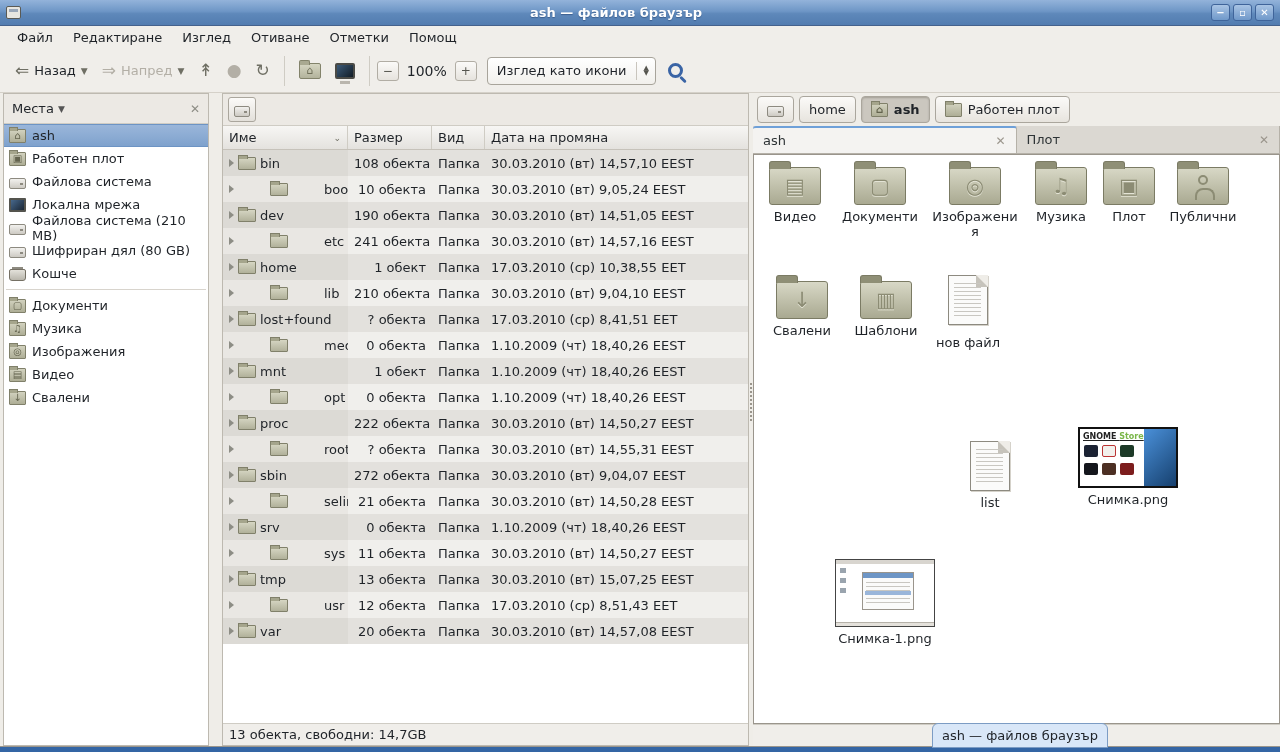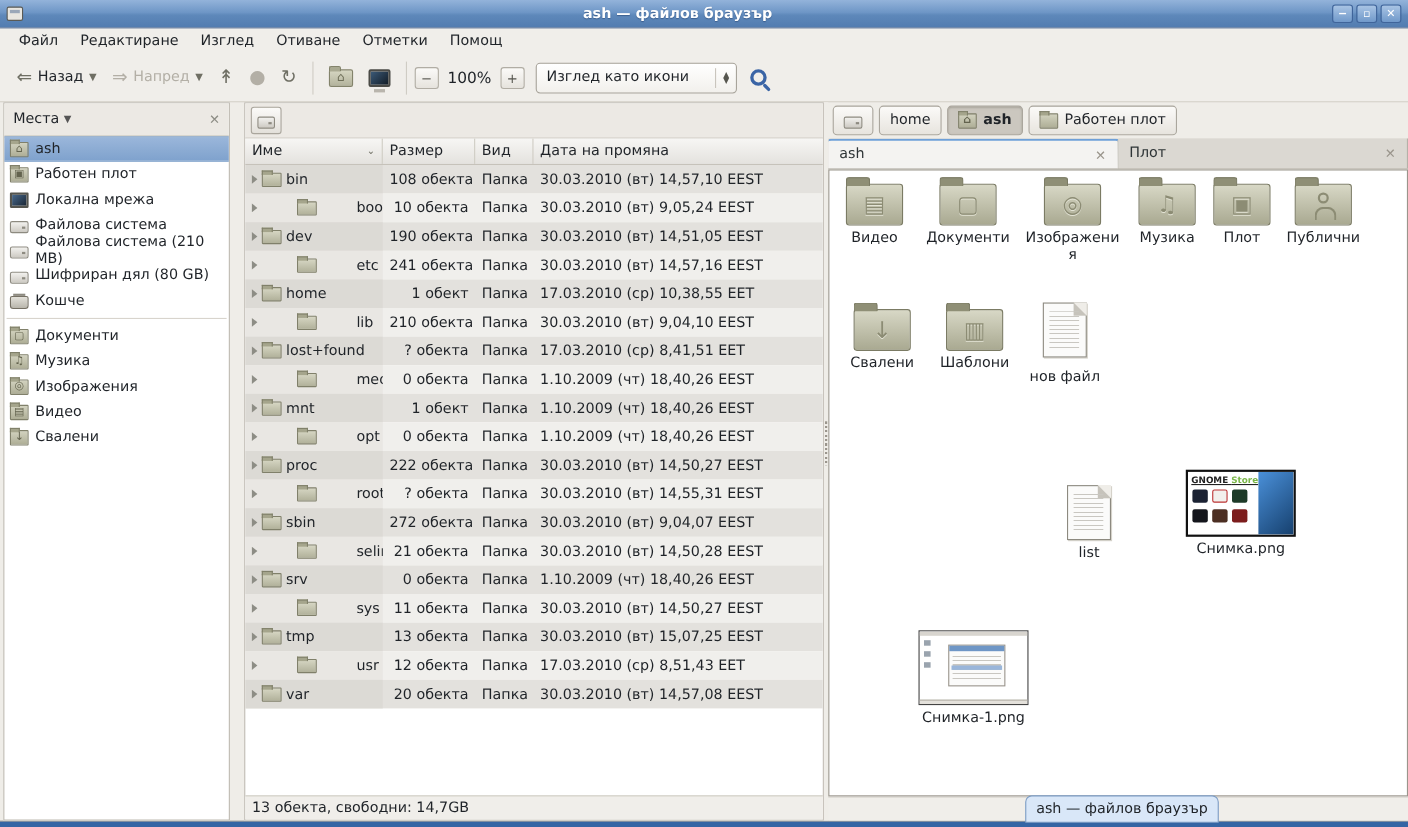--- a/index.html
+++ b/index.html
@@ -28,21 +28,21 @@
   .tool-btn.disabled, .tool-btn.disabled .glyph { color:#b3afa6; }
   .tool-sep { width:1px; height:30px; background:#cfccc4; margin:0 7px; }
   .chev { font-size:9px; color:#6f6f64; }
   .mini-folder-tb { width:22px; height:16px; background:linear-gradient(#d6d6c2,#b3b39c); border:1px solid #83836b; border-radius:2px; position:relative; }
   .mini-folder-tb::before { content:""; position:absolute; left:-1px; top:-4px; width:9px; height:4px; background:#a9a991; border:1px solid #83836b; border-bottom:none; border-radius:2px 2px 0 0; }
   .mini-folder-tb .home-g { position:absolute; left:0; right:0; top:0px; text-align:center; font-size:11px; color:#6e6e58; }
   .monitor { width:20px; height:16px; border:2px solid #4a4a46; border-radius:2px; background:linear-gradient(135deg,#3c5a78,#121c26); position:relative; }
   .monitor::after { content:""; position:absolute; left:3px; top:16px; width:10px; height:3px; background:#b9b5ad; }
   .zoom-btn { width:22px; height:20px; border:1px solid #b1ada4; border-radius:3px; background:linear-gradient(#fbfaf8,#e6e3dd); text-align:center; line-height:18px; font-size:12px; color:#55554e; }
   .zoom-label { margin:0 8px; font-size:14px; }
-  .view-select { display:flex; align-items:center; height:28px; border:1px solid #a8a49b; border-radius:4px; background:linear-gradient(#ffffff,#f2f0ec); margin-left:10px; padding:0 6px 0 9px; gap:24px; }
+  .view-select { display:flex; align-items:center; height:28px; border:1px solid #a8a49b; border-radius:4px; background:linear-gradient(#ffffff,#f2f0ec); margin-left:10px; padding:0 6px 0 9px; gap:10px; }
   .view-select .spin { display:flex; flex-direction:column; font-size:7px; color:#55554e; line-height:5px; border-left:1px solid #c9c5bd; padding-left:6px; height:18px; justify-content:center; }
   .search-glyph { margin-left:12px; width:15px; height:15px; border:3px solid #3a64a5; border-radius:50%; position:relative; }
   .search-glyph::after { content:""; position:absolute; width:8px; height:3px; background:#3a64a5; transform:rotate(45deg); left:8px; top:12px; border-radius:2px; }
 
   
   .content { position:absolute; left:0; top:93px; width:1280px; height:634px; }
 
   
   .sidebar { position:absolute; left:3px; top:0; width:206px; height:653px; background:#ffffff; border:1px solid #bdb9b0; }
   .sidebar-header { height:30px; background:#ece9e4; border-bottom:1px solid #cfccc4; display:flex; align-items:center; padding:0 8px; }
@@ -227,26 +227,26 @@
               </span>
               <span>ash</span>
             </div>
             <div class="side-item">
               <span class="mi mi-folder">
                 <span class="mi-glyph">▣</span>
               </span>
               <span>Работен плот</span>
             </div>
             <div class="side-item">
+              <span class="mi mi-drive"></span>
+              <span>Файлова система</span>
+            </div>
+            <div class="side-item">
               <span class="mi mi-net"></span>
               <span>Локална мрежа</span>
-            </div>
-            <div class="side-item">
-              <span class="mi mi-drive"></span>
-              <span>Файлова система</span>
             </div>
             <div class="side-item">
               <span class="mi mi-drive"></span>
               <span>Файлова система (210 MB)</span>
             </div>
             <div class="side-item">
               <span class="mi mi-drive"></span>
               <span>Шифриран дял (80 GB)</span>
             </div>
             <div class="side-item">
@@ -599,21 +599,21 @@
                 <div class="brand">GNOME <em>Store</em></div>
                 <div class="shirt" style="left:4px;top:16px;background:#1b2233;"></div>
                 <div class="shirt" style="left:22px;top:16px;background:#f2f0ec;border:1px solid #b33;"></div>
                 <div class="shirt" style="left:40px;top:16px;background:#1d3a28;"></div>
                 <div class="shirt" style="left:4px;top:34px;background:#14161c;"></div>
                 <div class="shirt" style="left:22px;top:34px;background:#4c2f23;"></div>
                 <div class="shirt" style="left:40px;top:34px;background:#7c1d1d;"></div>
               </div>
               <div class="ilabel">Снимка.png</div>
             </div>
-            <div class="ivitem" style="left: 80px; top: 418px; width: 102px;">
+            <div class="ivitem" style="left: 80px; top: 404px; width: 102px;">
               <div class="thumb th-desktop">
                 <div class="top"></div>
                 <div class="icn" style="top:8px;"></div>
                 <div class="icn" style="top:18px;"></div>
                 <div class="icn" style="top:28px;"></div>
                 <div class="dlg">
                   <div class="tl"></div>
                   <div class="ln"></div>
                   <div class="sel"></div>
                 </div>

